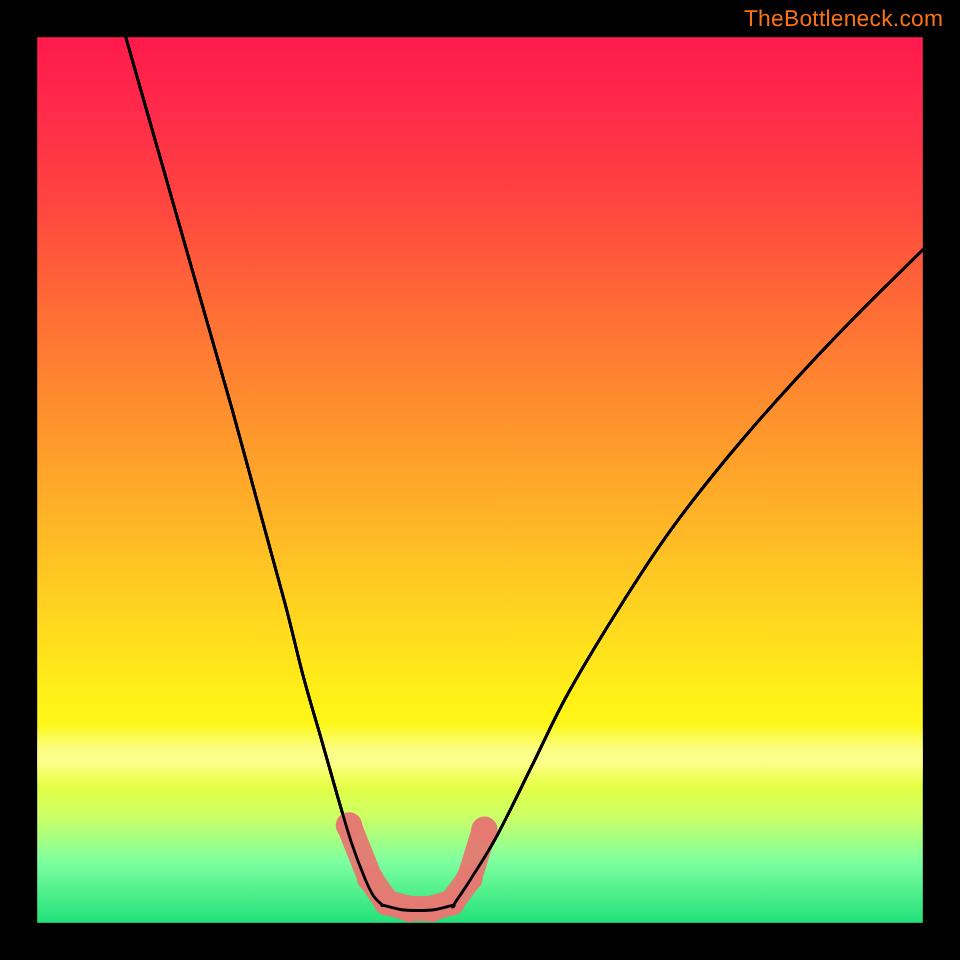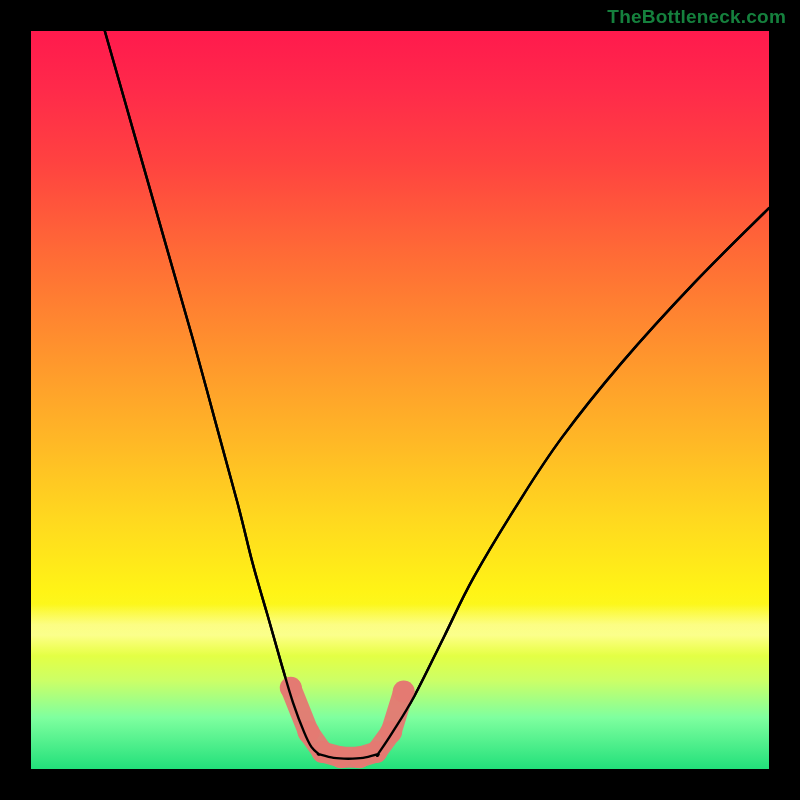--- a/index.html
+++ b/index.html
@@ -59,24 +59,24 @@
     left: 31px;
     top: 31px;
     width: 738px;
     height: 738px;
     overflow: visible;
   }
   .watermark {
     position: absolute;
     top: 6px;
     right: 14px;
-    color: #15803d;
+    color: #f97316;
     font-size: 19px;
     letter-spacing: 0.2px;
-    font-weight: 700;
+    font-weight: 400;
     user-select: none;
   }
 </style>
 </head>
 <body>
 
 <div class="frame">
   <div class="plot"></div>
   <div class="band"></div>
   <svg class="curve" viewBox="0 0 738 738">

